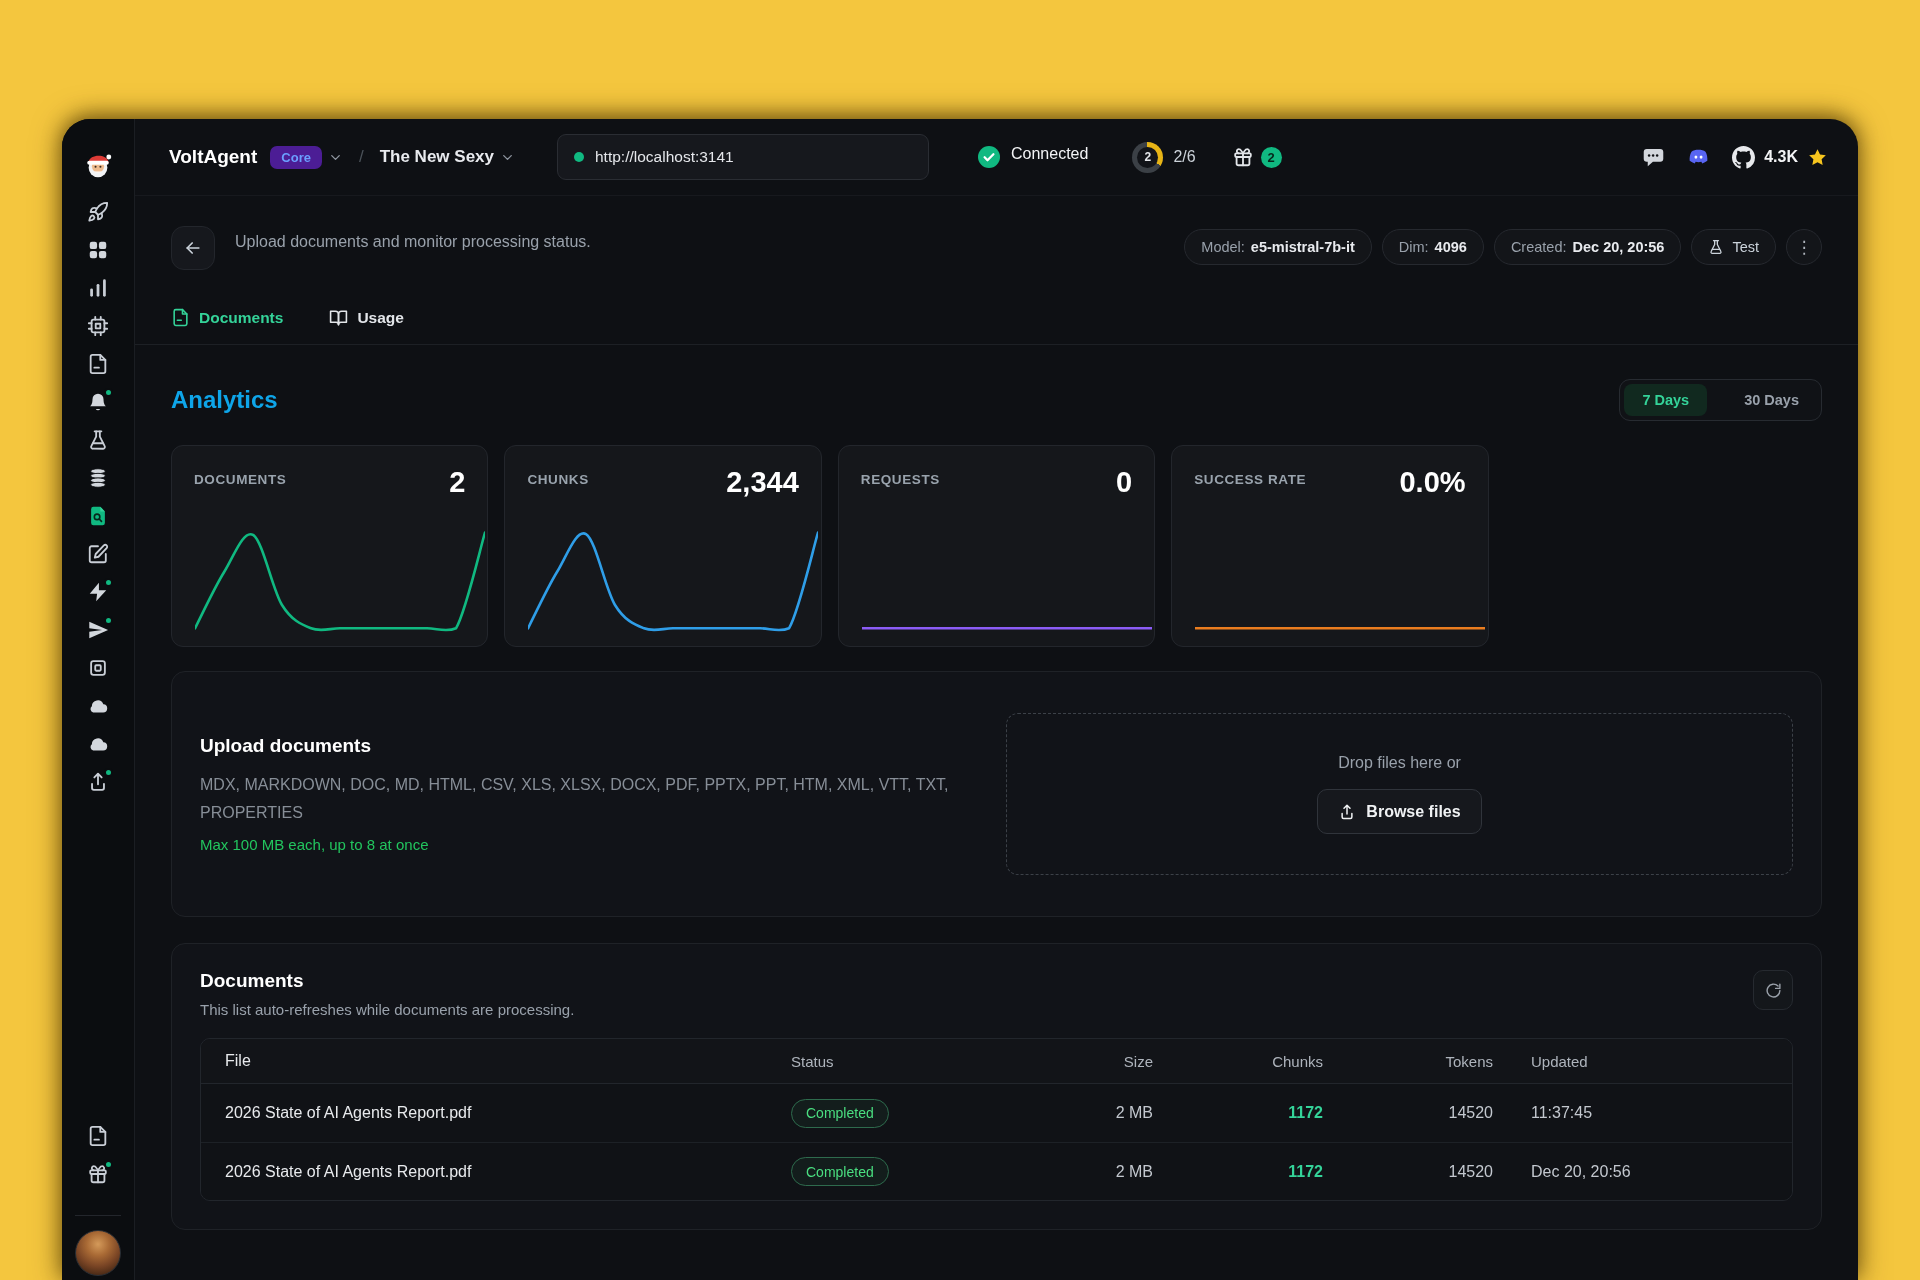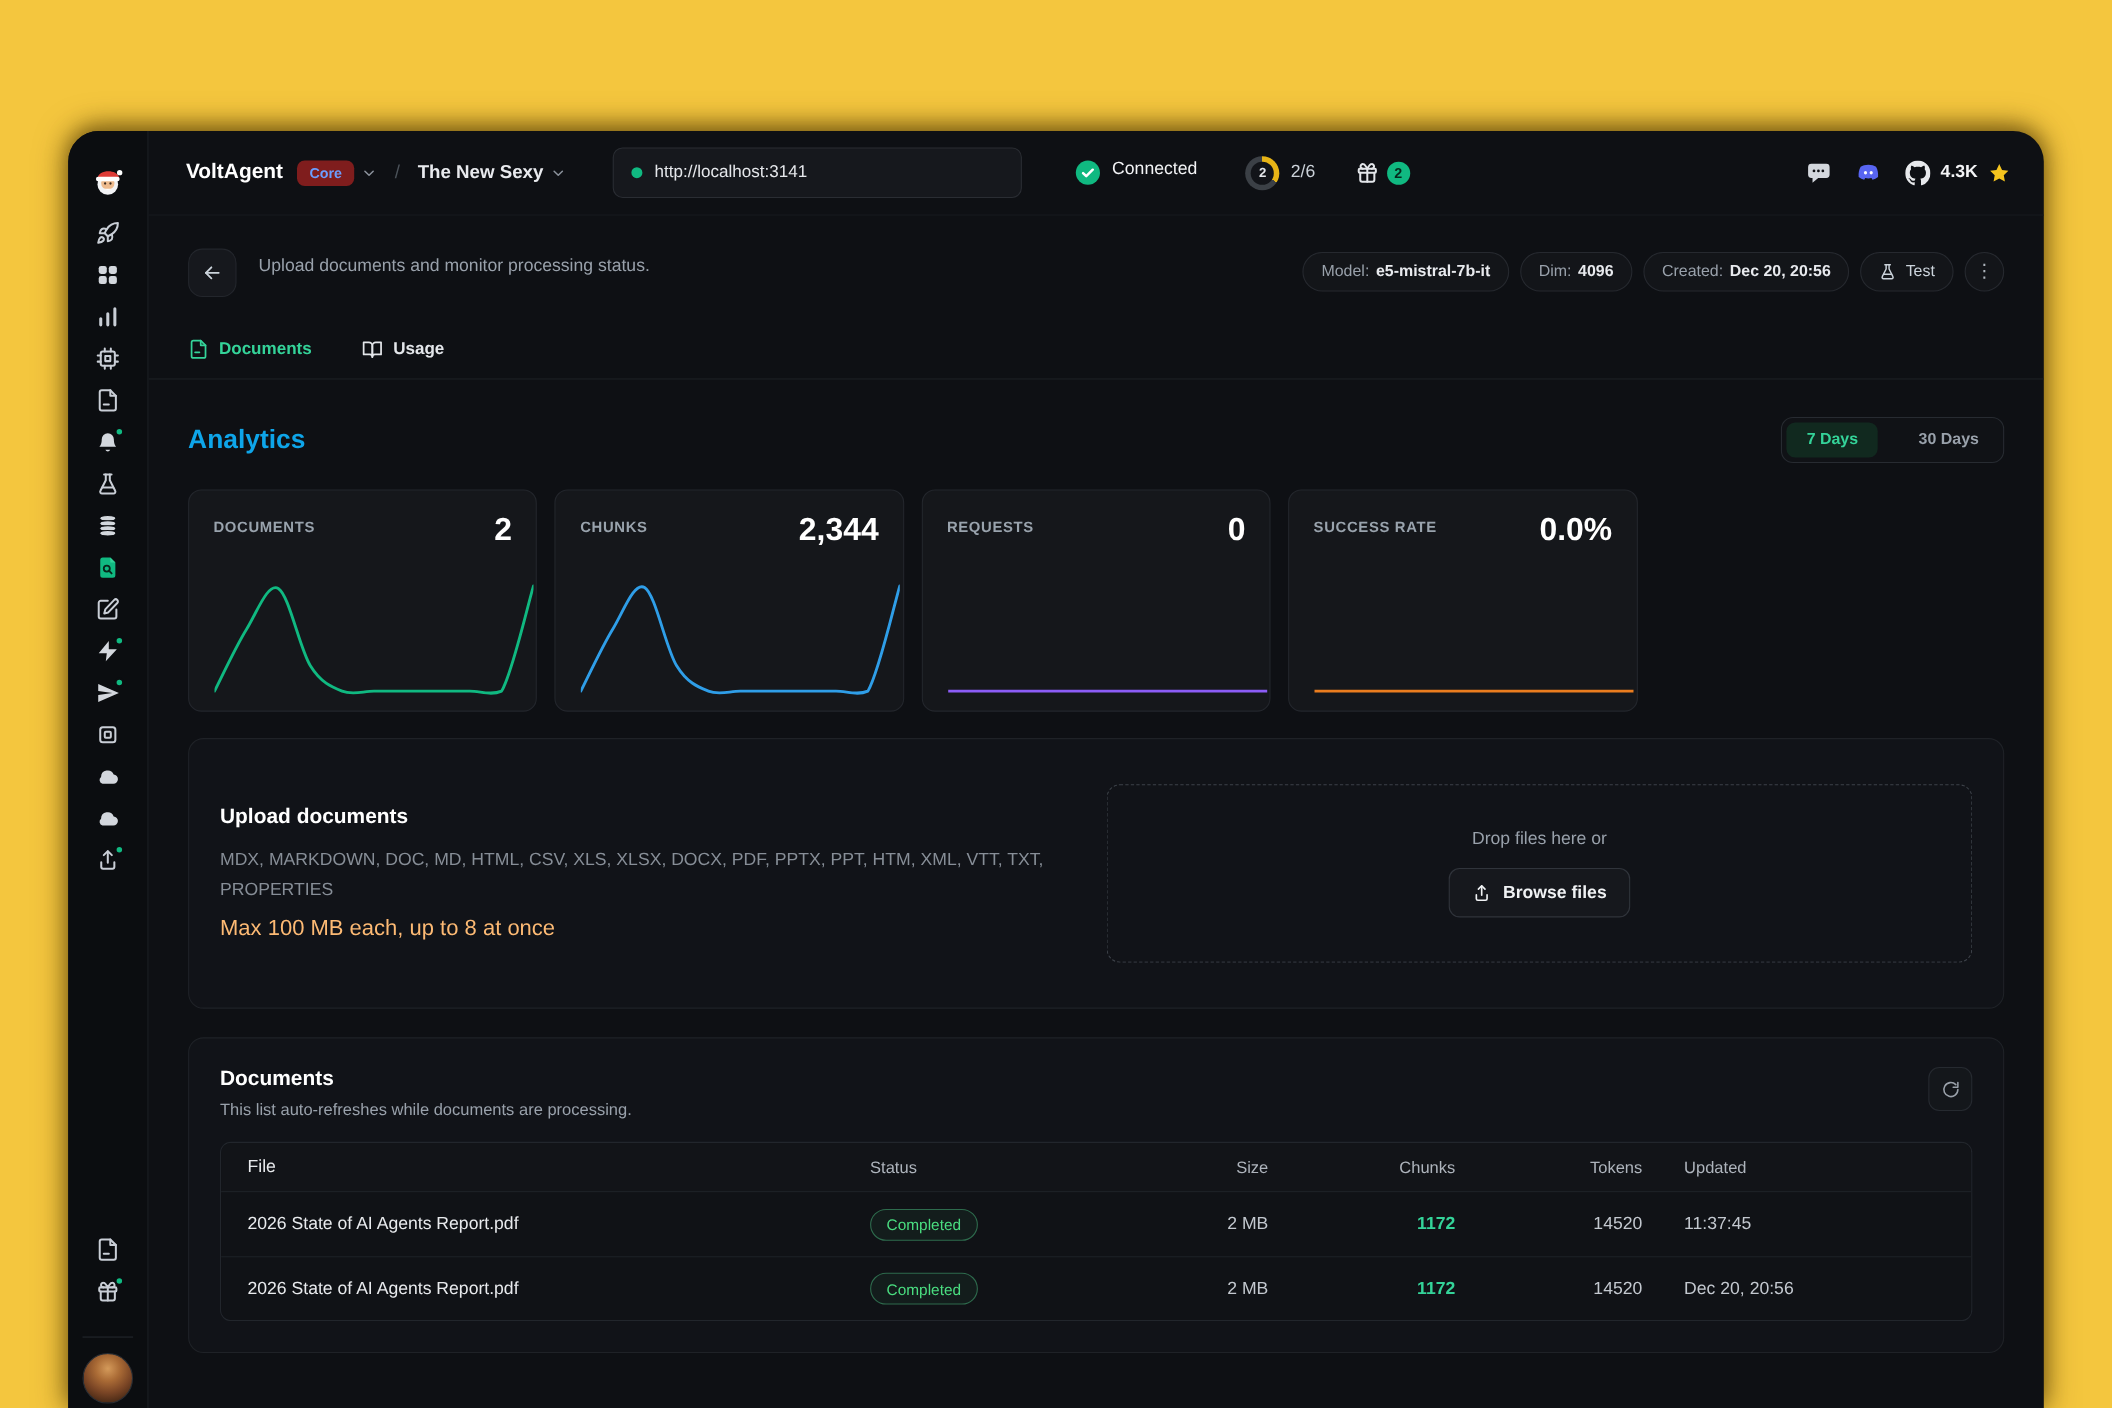--- a/index.html
+++ b/index.html
@@ -25,21 +25,21 @@
   .avatar { width:46px; height:46px; border-radius:50%; margin-bottom:4px; cursor:pointer;
     background:radial-gradient(circle at 50% 30%, #d49a5a 0%, #a96a35 30%, #7a4525 58%, #4a2a16 82%, #2e1a0e 100%);
     border:1px solid #2a2e34; }
 
   
   .main { flex:1; display:flex; flex-direction:column; min-width:0; }
 
   .topbar { height:77px; flex:none; display:flex; align-items:center; padding:0 30px 0 34px;
     border-bottom:1px solid #17191e; }
   .brand { font-size:19px; font-weight:700; color:#fff; cursor:pointer; }
-  .core-badge { margin-left:13px; padding:4px 11px; border-radius:7px; background:#7f1d1d;
+  .core-badge { margin-left:13px; padding:4px 11px; border-radius:7px; background:#4c1d95;
     color:#6b9eff; font-size:13px; font-weight:700; }
   .chev { width:15px; height:15px; fill:none; stroke:#8b929c; stroke-width:2.2; stroke-linecap:round; stroke-linejoin:round; margin-left:6px; cursor:pointer; }
   .crumb-sep { color:#4b5259; font-size:17px; margin:0 16px; }
   .project { font-size:17px; font-weight:600; color:#e8eaee; cursor:pointer; display:flex; align-items:center; }
   .url-box { margin-left:42px; width:372px; height:46px; border-radius:9px; background:#16181d;
     border:1px solid #2a2d33; display:flex; align-items:center; padding:0 16px; gap:11px; cursor:text; }
   .url-dot { width:10px; height:10px; border-radius:50%; background:#10b981; flex:none; }
   .url-text { font-size:15.5px; color:#e5e7eb; }
   .conn { margin-left:48px; display:flex; gap:10px; }
   .conn-check { width:24px; height:24px; }
@@ -103,21 +103,21 @@
   .card-label { font-size:13.5px; font-weight:600; color:#99a3ad; letter-spacing:.6px; padding-top:6px; }
   .card-value { font-size:29px; font-weight:700; color:#fff; }
   .spark { position:absolute; left:23px; right:23px; bottom:9px; height:116px; }
 
   
   .upload-card { margin-top:24px; height:246px; background:#111318; border:1px solid #1f2227;
     border-radius:14px; display:flex; align-items:center; padding:0 28px; }
   .upload-left { width:780px; flex:none; }
   .upload-title { font-size:19px; font-weight:700; color:#fff; }
   .upload-formats { margin-top:14px; font-size:16px; line-height:1.7; color:#878e97; }
-  .upload-limits { margin-top:10px; font-size:20px; color:#fdba74; }
+  .upload-limits { margin-top:10px; font-size:15px; color:#22c55e; }
   .dropzone { flex:1; height:162px; margin-left:26px; border:1.5px dashed #3c4148; border-radius:12px;
     display:flex; flex-direction:column; align-items:center; justify-content:center; gap:17px; cursor:pointer; }
   .drop-text { font-size:16px; color:#99a1ab; }
   .browse-btn { display:flex; align-items:center; gap:10px; height:45px; padding:16px 20px; border-radius:10px;
     background:#16181d; border:1px solid #30343b; color:#f0f2f4; font-size:16px; font-weight:600; cursor:pointer; }
   .browse-btn svg { width:18px; height:18px; fill:none; stroke:#f0f2f4; stroke-width:2; stroke-linecap:round; stroke-linejoin:round; }
 
   
   .docs-card { margin-top:26px; background:#111318; border:1px solid #1f2227; border-radius:14px; padding:26px 28px 28px; }
   .docs-head { display:flex; align-items:flex-start; }

